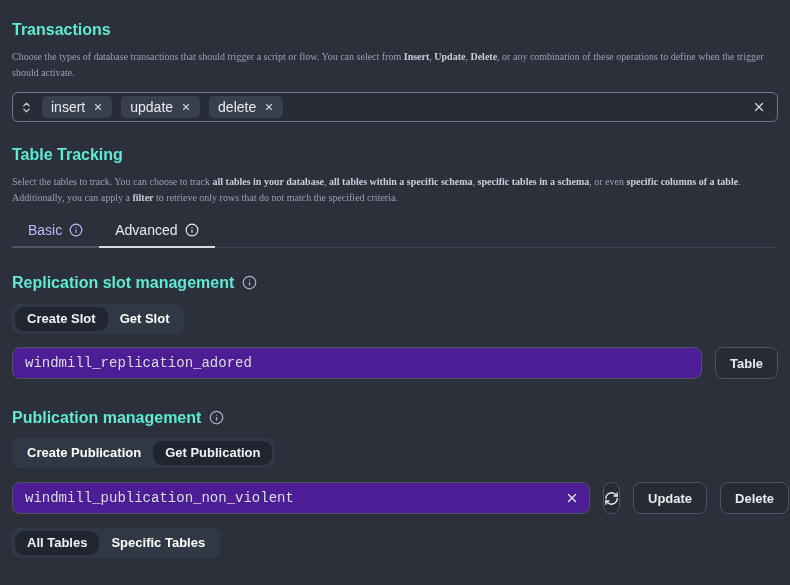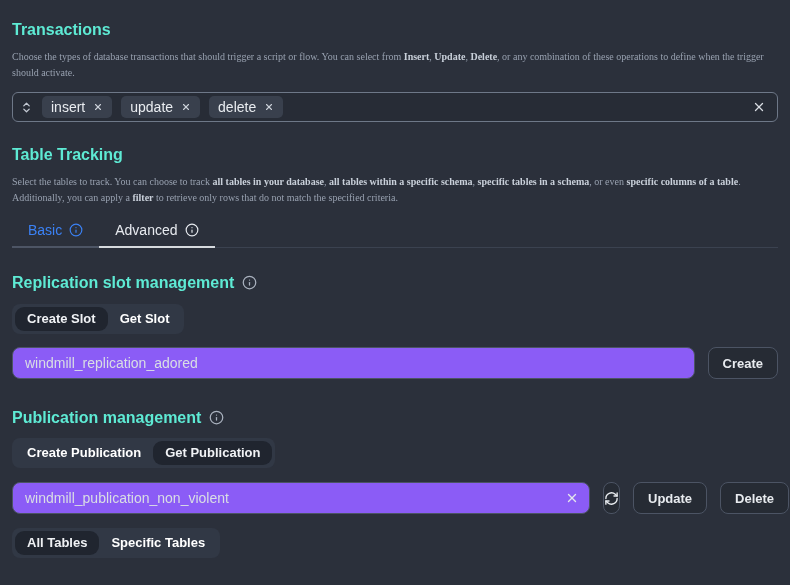--- a/index.html
+++ b/index.html
@@ -38,21 +38,21 @@
 
   
   .tabs { margin-top:15px; display:flex; position:relative; }
   .tabs::after {
     content:""; position:absolute; left:0; right:0; bottom:0;
     height:1px; background:#3b4250;
   }
   .tab {
     position:relative; z-index:1; display:flex; align-items:center; gap:7px;
     font-size:14px; padding:1px 16px 8px 16px; cursor:pointer;
-    border-bottom:2px solid #4d5565; color:#3b82f6;
+    border-bottom:2px solid #4d5565; color:#c4b5fd;
   }
   .tab.active { color:#e7eaef; border-bottom-color:#d6dade; font-weight:500; }
 
   .gap-lg { margin-top:26px; }
   .gap-pub { margin-top:30px; }
 
   
   .toggle-group {
     margin-top:13px; display:inline-flex; background:#313845;
     border-radius:8px; padding:3px;
@@ -62,24 +62,24 @@
     padding:5px 12px; border-radius:6px; line-height:14px; cursor:pointer;
     white-space:nowrap;
   }
   .toggle-opt.selected { background:#20252f; color:#f0f2f5;border-radius:9px; }
 
   
   .input-row { margin-top:13px; display:flex; gap:13px; align-items:center; }
   .input-row.mt14 { margin-top:14px; }
   .input-wrap { position:relative; flex:1; display:flex; }
   .text-input {
-    width:100%; height:32px; background:#8b5cf6;
+    width:100%; height:32px; background:#4c1d95;
     border:1px solid #4c5464; border-radius:8px;
     padding:8px 12px; font-size:14px; color:#d9dee4;
-    font-family:Liberation Sans, sans-serif; outline:none;
+    font-family:Liberation Mono, monospace; outline:none;
   }
   .input-clear {
     position:absolute; right:11px; top:50%; transform:translateY(-50%);
     color:#e3e7ec; display:flex; cursor:pointer;
   }
   .btn {
     height:32px; background:#262b34; border:1px solid #4c5464;
     border-radius:8px; color:#e8ebef; font-size:13px; font-weight:600;
     padding:0 14px; display:flex; align-items:center; justify-content:center;
     cursor:pointer; white-space:nowrap; font-family:"Liberation Sans", sans-serif;
@@ -182,21 +182,21 @@
 
   <div class="toggle-group">
     <div class="toggle-opt selected">Create Slot</div>
     <div class="toggle-opt">Get Slot</div>
   </div>
 
   <div class="input-row">
     <div class="input-wrap">
       <input class="text-input" type="text" value="windmill_replication_adored" style="">
     </div>
-    <button class="btn">Create</button>
+    <button class="btn">Table</button>
   </div>
 
   
   <div class="section-title gap-pub">
     <span>Publication management</span>
     <span class="info-ic">
       <svg width="15" height="15" viewBox="0 0 24 24" fill="none" stroke="currentColor" stroke-width="2" stroke-linecap="round">
           <circle cx="12" cy="12" r="10"></circle>
           <path d="M12 16v-4"></path>
           <path d="M12 8h.01"></path>

